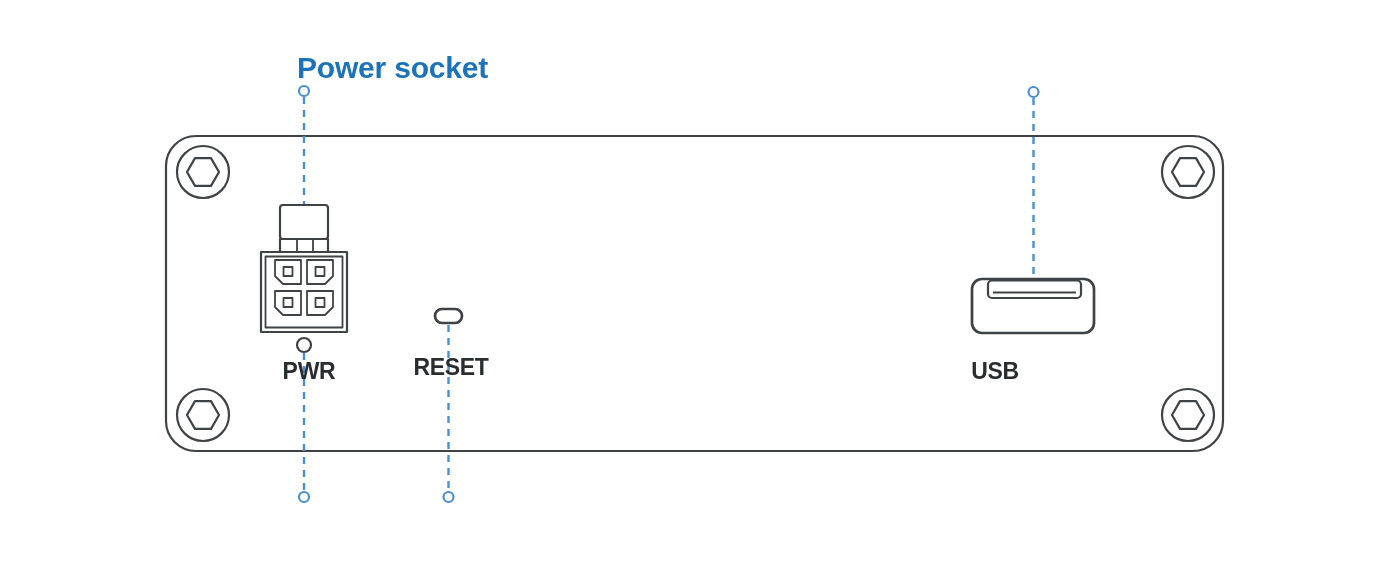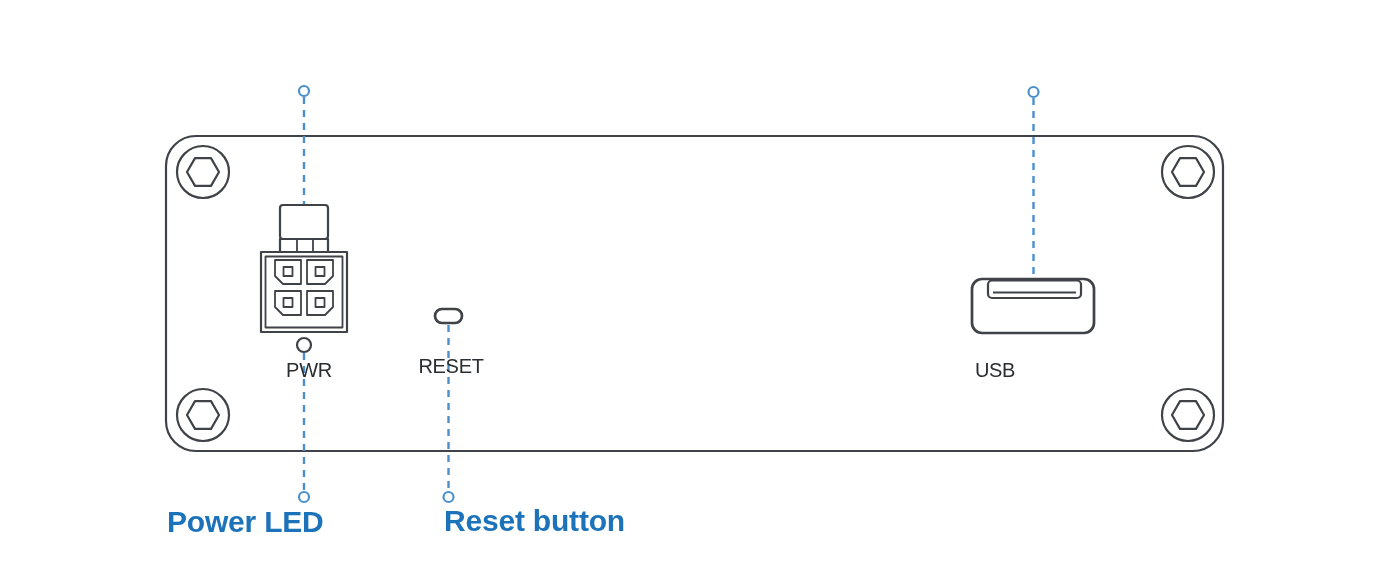--- a/index.html
+++ b/index.html
@@ -26,22 +26,22 @@
     font-weight: 700;
     font-size: 30px;
     line-height: 1;
     letter-spacing: -0.2px;
     color: var(--accent, #1c73b9);
     white-space: nowrap;
   }
   .panel-label {
     position: absolute;
     transform: translateX(-50%);
-    font-weight: 400;
-    font-size: 20px;
+    font-weight: 700;
+    font-size: 23px;
     line-height: 1;
     letter-spacing: -0.3px;
     color: var(--ink, #2a2d30);
     white-space: nowrap;
   }
 </style>
 </head>
 <body>
 
 <div class="stage">
@@ -98,20 +98,19 @@
     <g>
       <line x1="304" y1="353" x2="304" y2="491" class="dash"></line>
       <circle cx="304" cy="497" r="5" class="marker"></circle>
     </g>
     <g>
       <line x1="448.5" y1="325" x2="448.5" y2="491" class="dash"></line>
       <circle cx="448.5" cy="497" r="5" class="marker"></circle>
     </g>
   </svg>
 
-  <div class="callout" style="left:167px; top:507px">Power LED</div>
-  <div class="callout" style="left:444px; top:506px">Reset button</div>
+  <div class="callout" style="left:297px; top:53px">Power socket</div>
 
   <div class="panel-label" style="left:309px; top:360px">PWR</div>
   <div class="panel-label" style="left:451px; top:356px">RESET</div>
   <div class="panel-label" style="left:995px; top:360px">USB</div>
 
 </div>
 
 </body></html>

